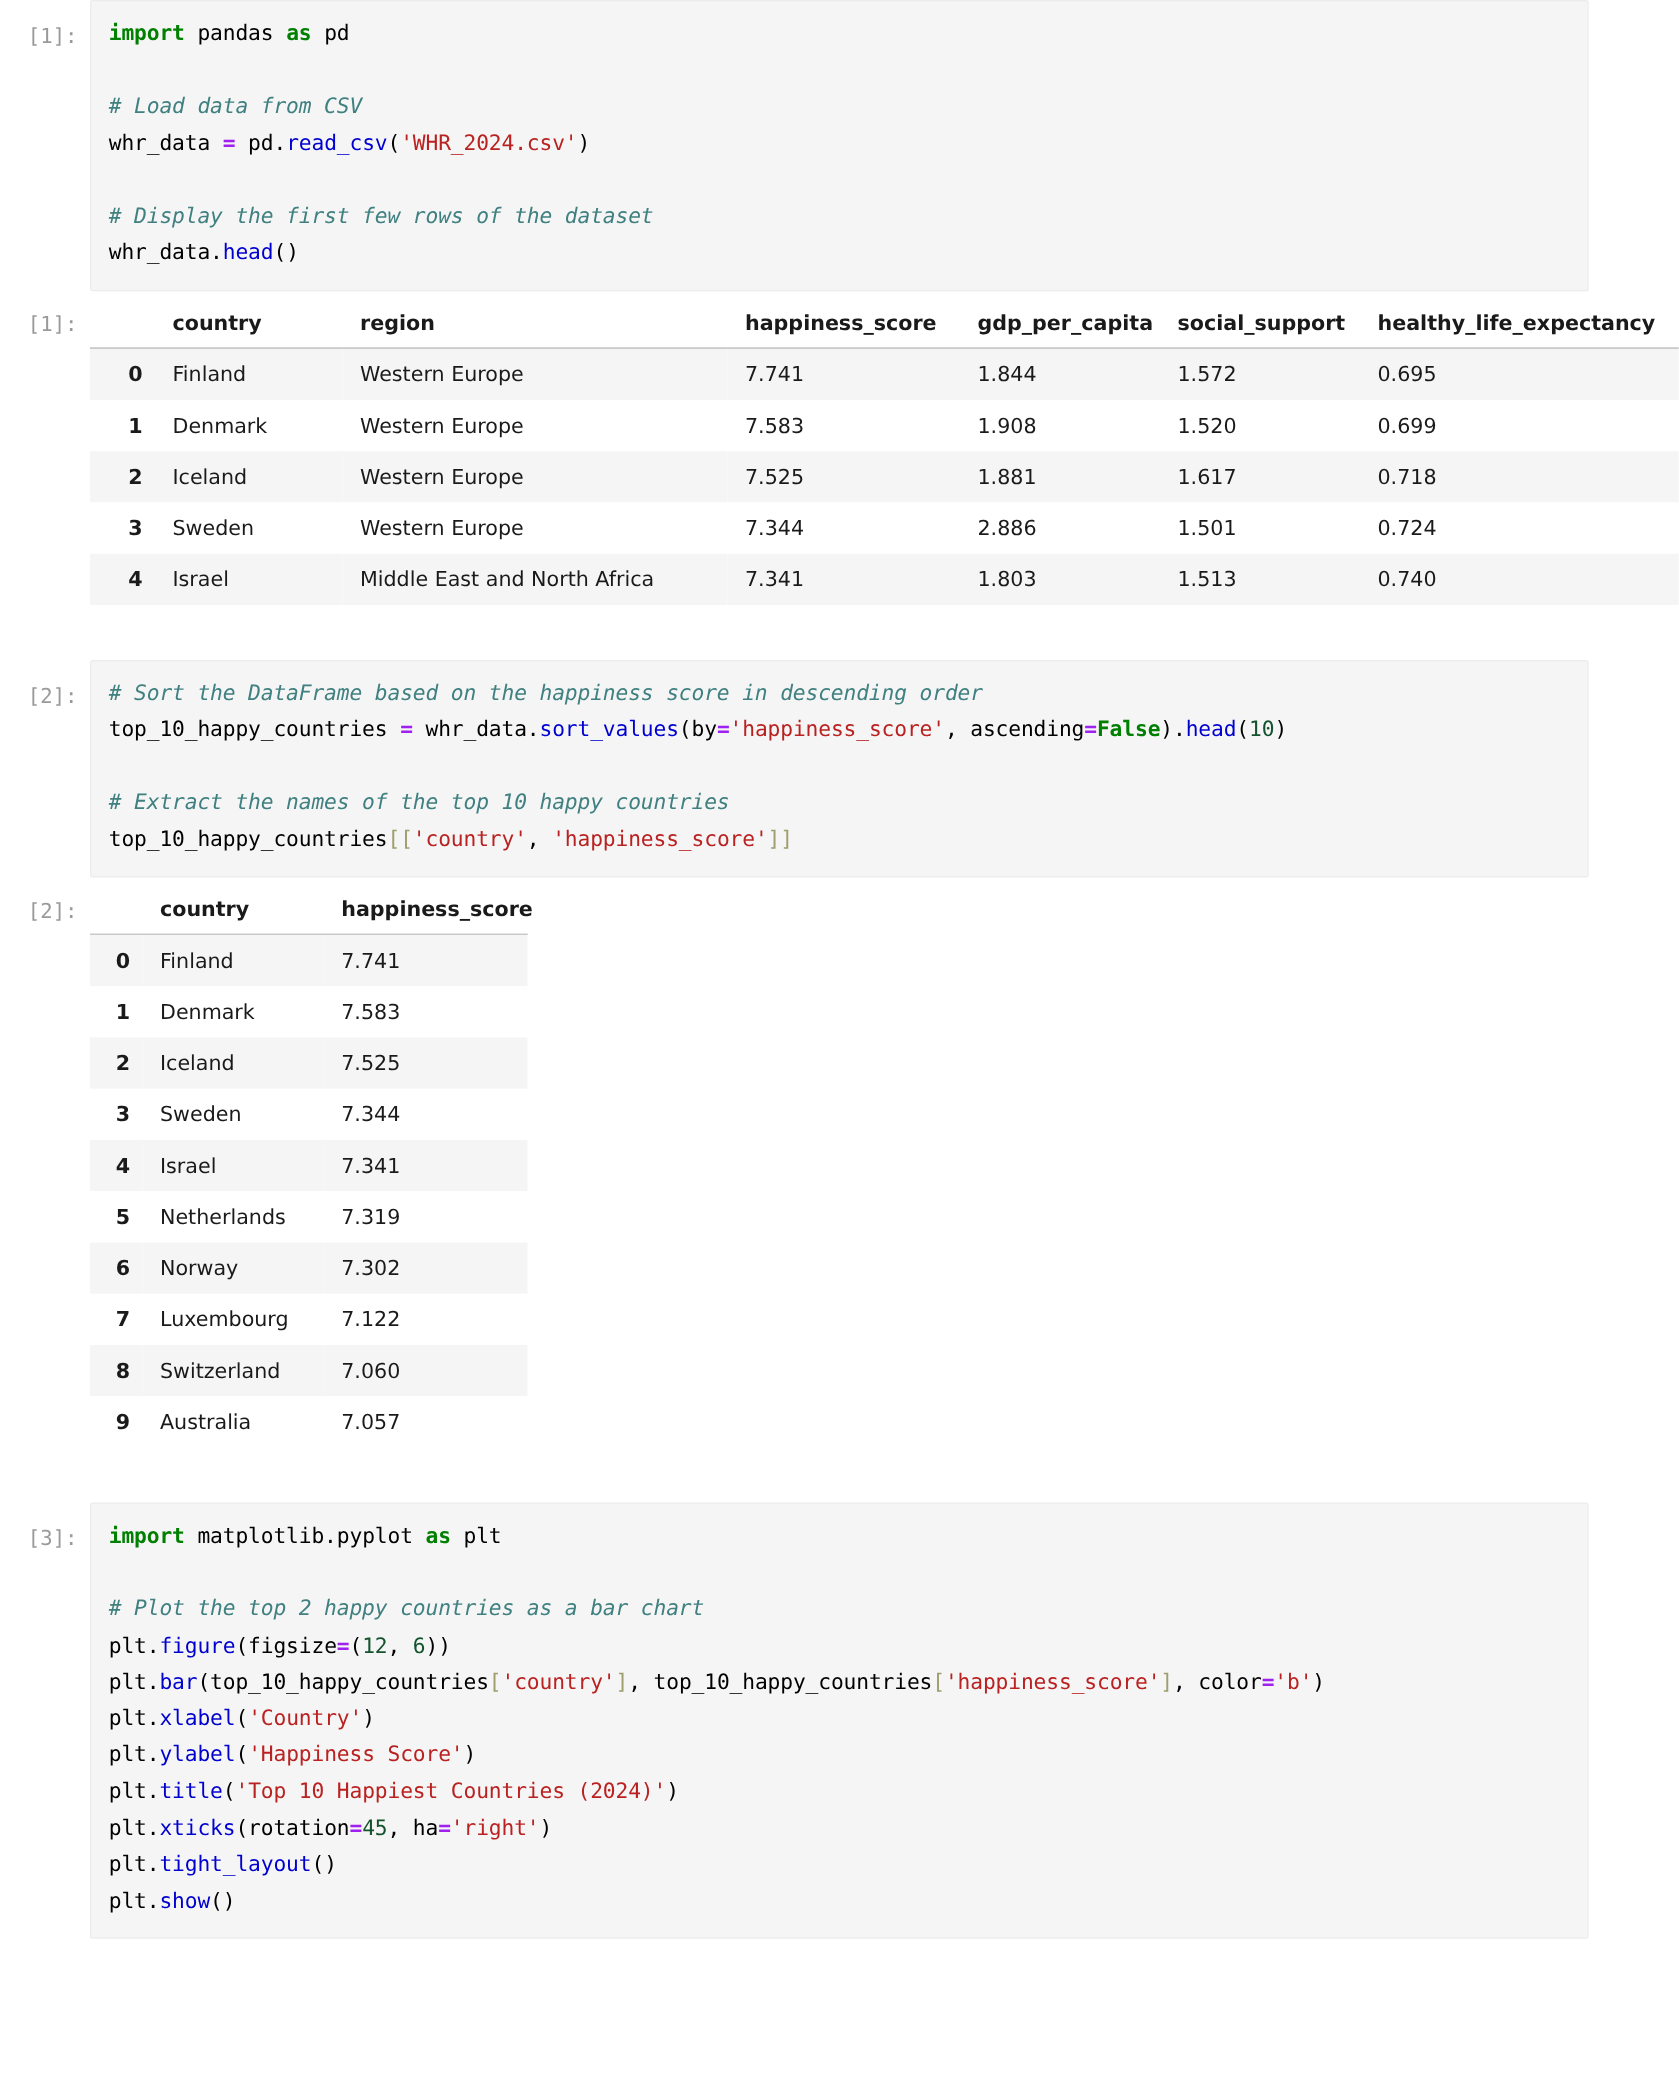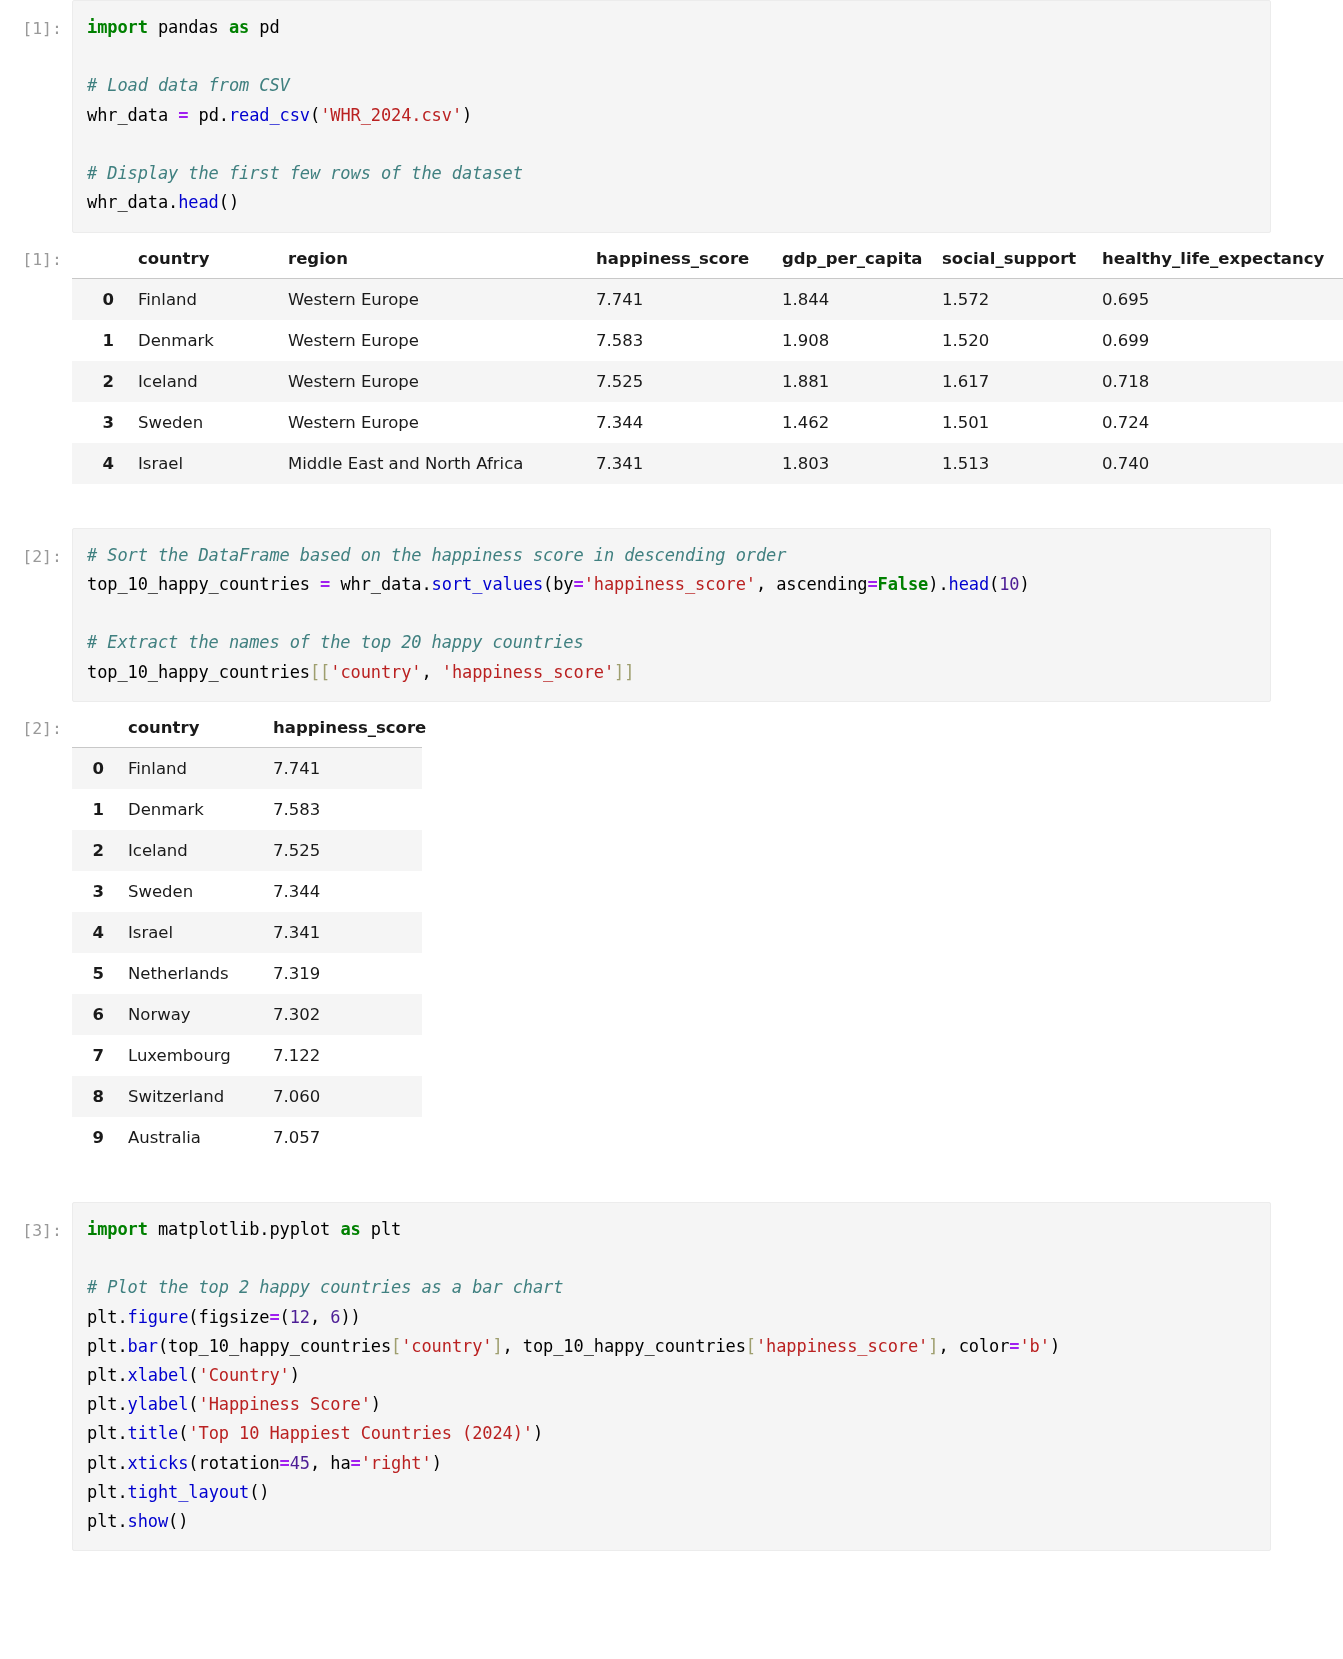--- a/index.html
+++ b/index.html
@@ -61,21 +61,21 @@
     white-space: pre;
     color: #000000;
     letter-spacing: -0.1px;
   }
   .kw      { color: #008000; font-weight: bold; }      
   .kwc     { color: #008000; font-weight: bold; }      
   .cm      { color: #408080; font-style: italic; }     
   .fn      { color: #0000cf; }                          
   .str     { color: #ba2121; }                          
   .op      { color: #a020f0; font-weight: bold; }       
-  .num     { color: #4c1d95; }                          
+  .num     { color: #14532d; }                          
   .brk     { color: #9e9e6e; }                          
 
   
   .output-area {
     flex: 1 1 auto;
     padding-top: 0;
     overflow: visible;
   }
 
   table.df {
@@ -206,21 +206,21 @@
             <td>7.525</td>
             <td>1.881</td>
             <td>1.617</td>
             <td>0.718</td>
           </tr>
           <tr>
             <th class="rowidx">3</th>
             <td>Sweden</td>
             <td>Western Europe</td>
             <td>7.344</td>
-            <td>1.462</td>
+            <td>2.886</td>
             <td>1.501</td>
             <td>0.724</td>
           </tr>
           <tr>
             <th class="rowidx">4</th>
             <td>Israel</td>
             <td>Middle East and North Africa</td>
             <td>7.341</td>
             <td>1.803</td>
             <td>1.513</td>
@@ -232,21 +232,21 @@
   </div>
 
   <div class="spacer-lg"></div>
 
   <div class="cell">
     <div class="prompt in">[2]:</div>
     <div class="input-area">
 <pre class="code"><span class="cm"># Sort the DataFrame based on the happiness score in descending order</span>
 <span>top_10_happy_countries </span><span class="op">=</span><span> whr_data.</span><span class="fn">sort_values</span><span>(by</span><span class="op">=</span><span class="str">'happiness_score'</span><span>, ascending</span><span class="op">=</span><span class="kwc">False</span><span>).</span><span class="fn">head</span><span>(</span><span class="num">10</span><span>)</span>
 
-<span class="cm"># Extract the names of the top 20 happy countries</span>
+<span class="cm"># Extract the names of the top 10 happy countries</span>
 <span>top_10_happy_countries</span><span class="brk">[[</span><span class="str">'country'</span><span>, </span><span class="str">'happiness_score'</span><span class="brk">]]</span></pre>
     </div>
   </div>
 
   <div class="spacer-xs"></div>
 
   <div class="cell">
     <div class="prompt out">[2]:</div>
     <div class="output-area">
       <table class="df" id="df2">

